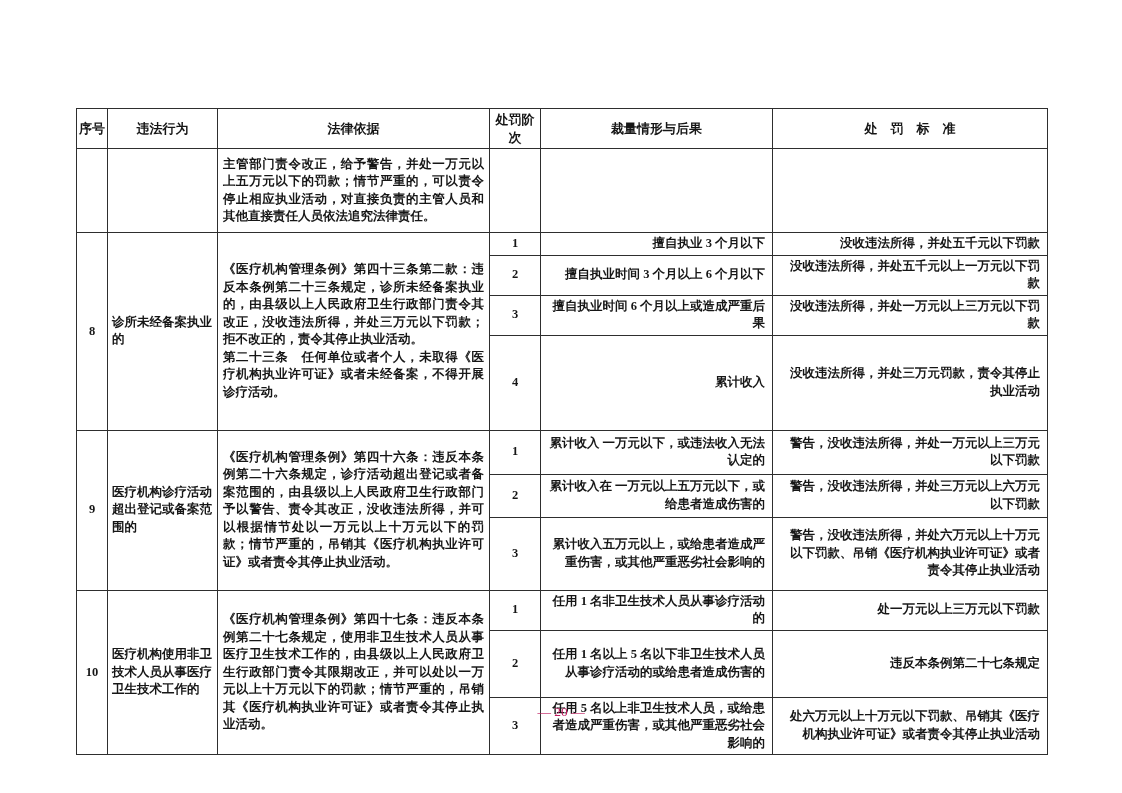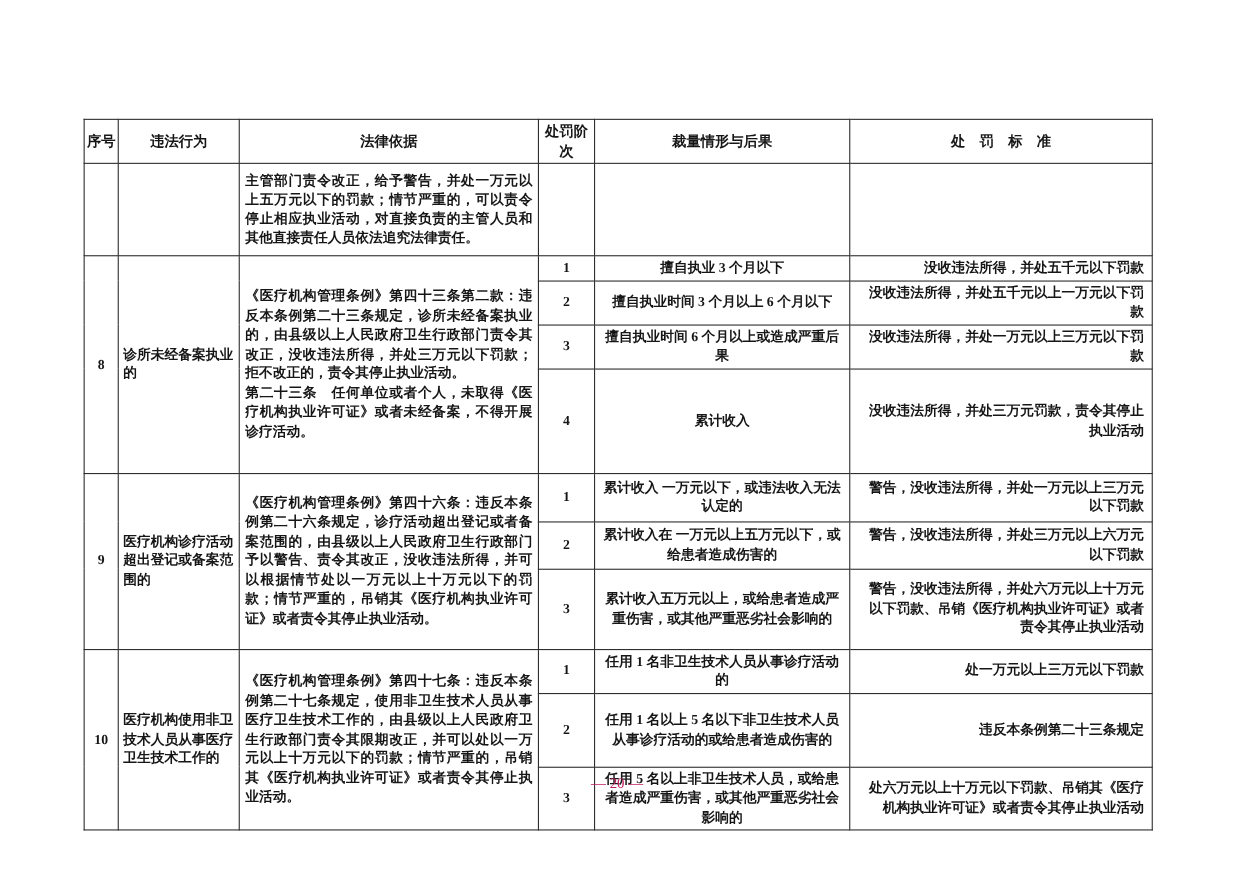--- a/index.html
+++ b/index.html
@@ -31,21 +31,21 @@
     font-family:"Liberation Sans","DejaVu Sans",sans-serif;
     font-weight:600;
     font-size:13px;
     text-align:center;
     padding:2px;
   }
   td.c-seq{text-align:center;padding:2px 1px;}
   td.c-beh{text-align:left;padding:2px 4px;margin-left:16px;}
   td.c-legal{text-align:justify;white-space:pre-line;padding:3px 5px;}
   td.c-lvl{text-align:center;}
-  td.c-sit{text-align:center;padding:2px 7px;}
+  td.c-sit{text-align:right;padding:2px 7px;}
   td.c-std{text-align:right;padding:2px 7px;}
   .footer{
     position:absolute;left:0;top:704px;width:100%;
     text-align:center;
     font-size:13.5px;
     color:#be185d;
   }
 </style>
 </head>
 <body>
@@ -130,21 +130,21 @@
         <td class="c-seq" rowspan="3">10</td>
         <td class="c-beh" rowspan="3">医疗机构使用非卫技术人员从事医疗卫生技术工作的</td>
         <td class="c-legal" rowspan="3">《医疗机构管理条例》第四十七条：违反本条例第二十七条规定，使用非卫生技术人员从事医疗卫生技术工作的，由县级以上人民政府卫生行政部门责令其限期改正，并可以处以一万元以上十万元以下的罚款；情节严重的，吊销其《医疗机构执业许可证》或者责令其停止执业活动。</td>
         <td class="c-lvl">1</td>
         <td class="c-sit">任用 1 名非卫生技术人员从事诊疗活动的</td>
         <td class="c-std">处一万元以上三万元以下罚款</td>
       </tr>
       <tr style="height:67px;">
         <td class="c-lvl">2</td>
         <td class="c-sit">任用 1 名以上 5 名以下非卫生技术人员从事诊疗活动的或给患者造成伤害的</td>
-        <td class="c-std">违反本条例第二十三条规定</td>
+        <td class="c-std">违反本条例第二十七条规定</td>
       </tr>
       <tr style="height:54px;">
         <td class="c-lvl">3</td>
         <td class="c-sit">任用 5 名以上非卫生技术人员，或给患者造成严重伤害，或其他严重恶劣社会影响的</td>
         <td class="c-std">处六万元以上十万元以下罚款、吊销其《医疗机构执业许可证》或者责令其停止执业活动</td>
       </tr>
 
     </tbody>
   </table>
 

